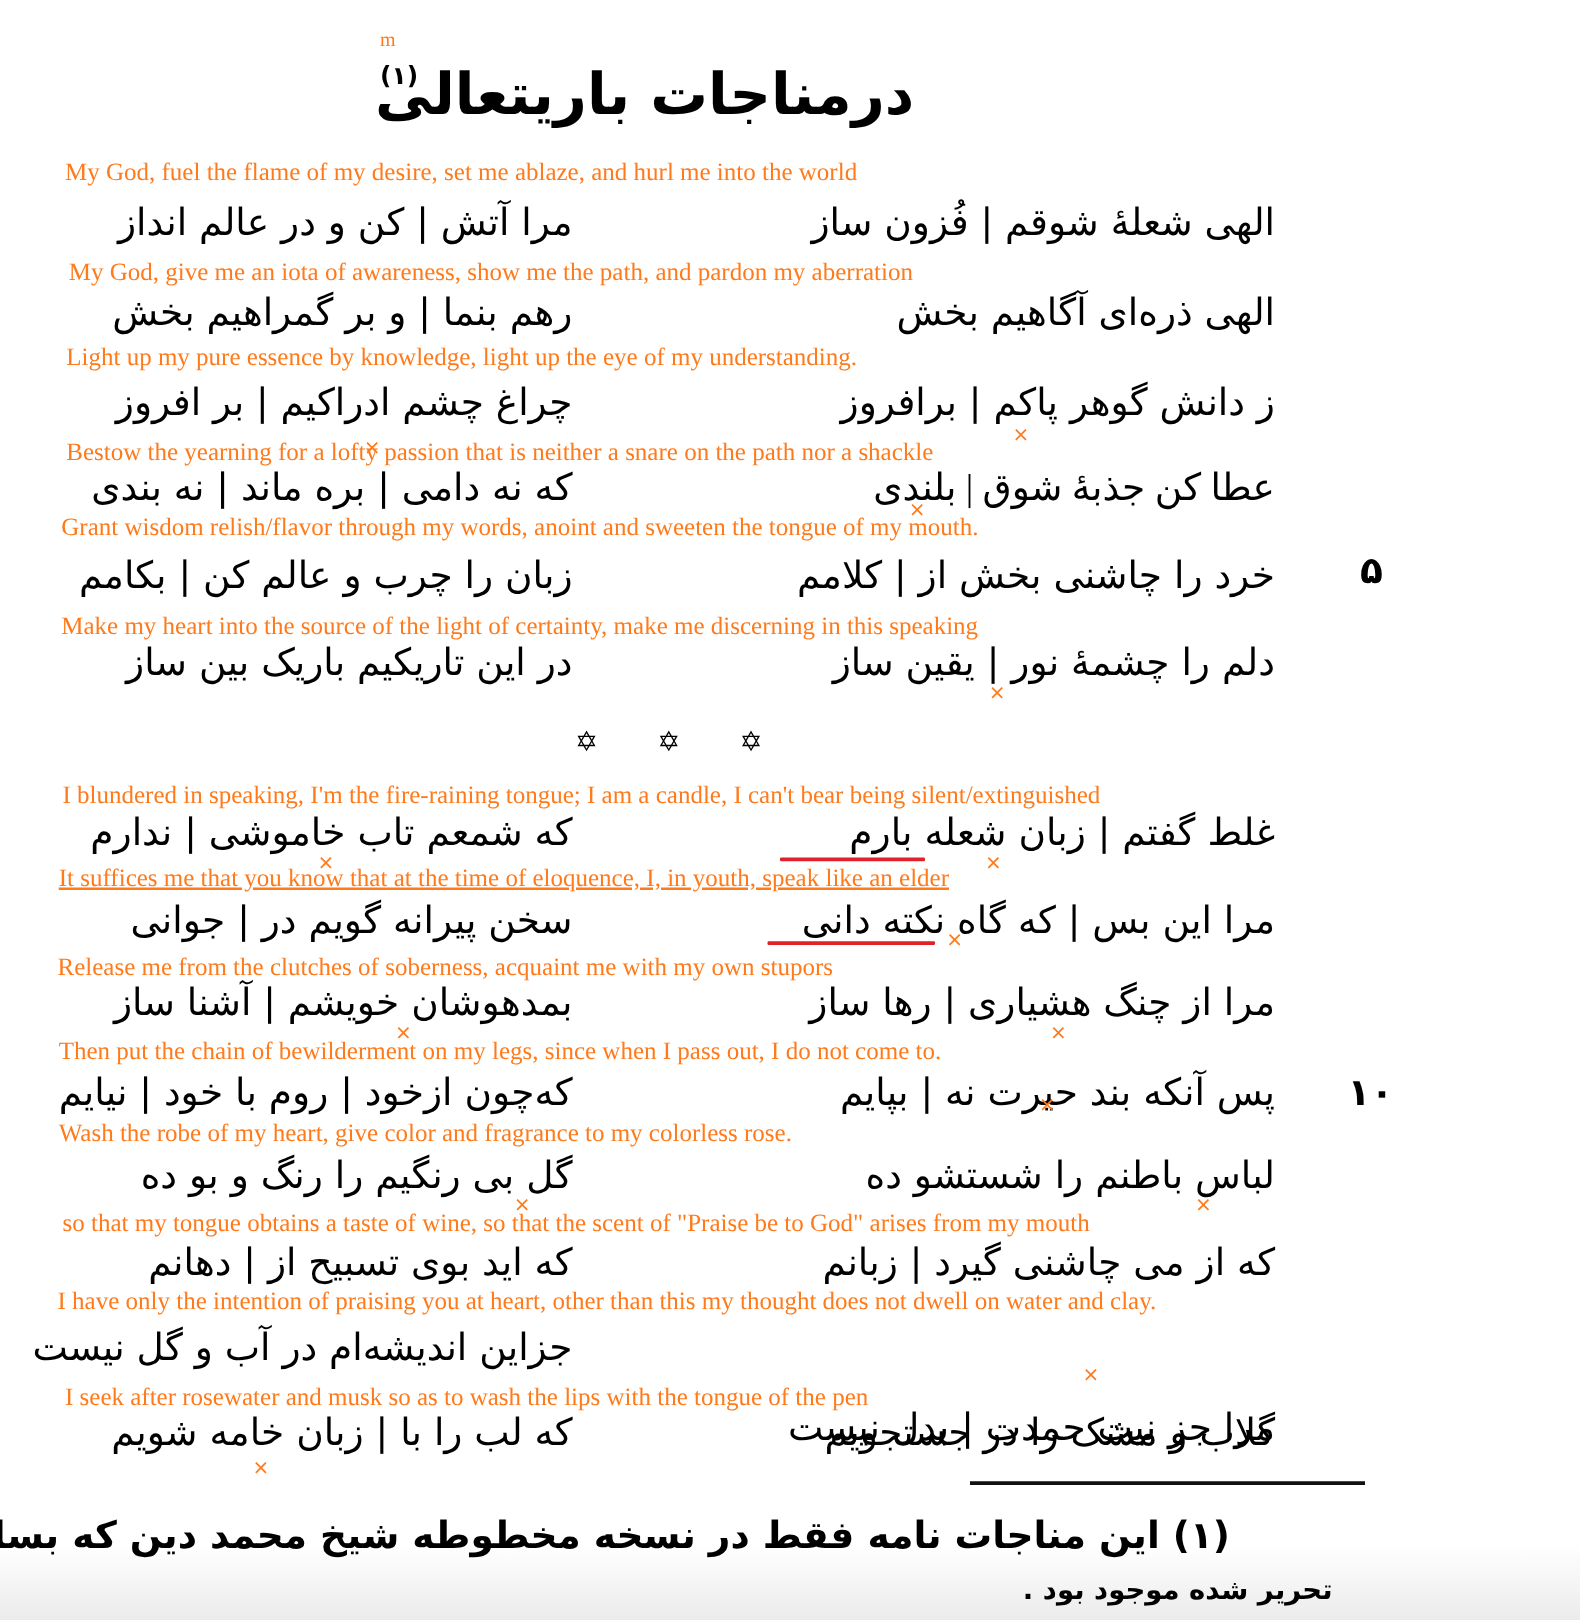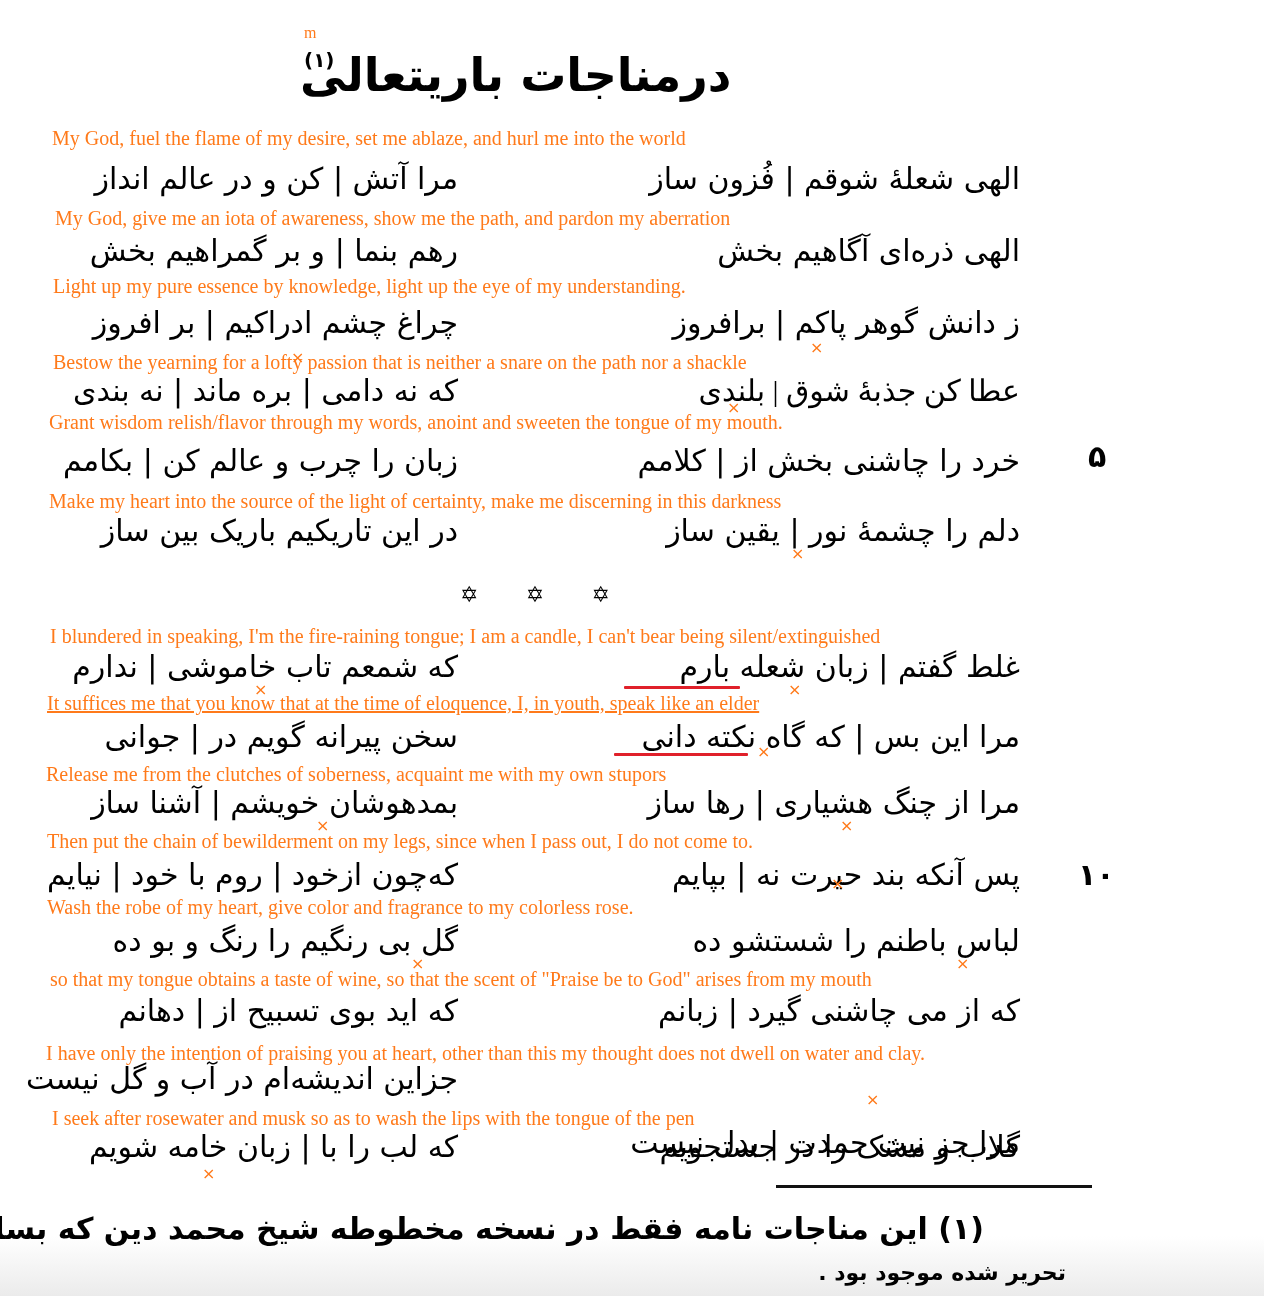--- a/index.html
+++ b/index.html
@@ -92,21 +92,21 @@
   <div class="tr" style="left:53px;top:352px;">Bestow the yearning for a lofty passion that is neither a snare on the path nor a shackle</div>
   <div class="hemi right" style="top:376px;font-family:Liberation Serif, serif;">عطا کن  جذبهٔ شوق | بلندی</div>
   <div class="hemi left" style="top:376px;">که  نه دامی | بره  ماند | نه بندی</div>
   <div class="mark-x" style="left:727px;top:400px;">×</div>
 
   <div class="tr" style="left:49px;top:412px;">Grant wisdom relish/flavor through my words, anoint and sweeten the tongue of my mouth.</div>
   <div class="hemi right" style="top:446px;">خرد  را چاشنی بخش  از | کلامم</div>
   <div class="hemi left" style="top:446px;">زبان را چرب و عالم کن | بکامم</div>
   <div class="verse-num" style="left:1088px;top:442px;">۵</div>
 
-  <div class="tr" style="left:49px;top:491px;">Make my heart into the source of the light of certainty, make me discerning in this darkness</div>
+  <div class="tr" style="left:49px;top:491px;">Make my heart into the source of the light of certainty, make me discerning in this speaking</div>
   <div class="hemi right" style="top:516px;">دلم را چشمهٔ نور  | یقین  ساز</div>
   <div class="hemi left" style="top:516px;">در این  تاریکیم باریک بین ساز</div>
   <div class="mark-x" style="left:791px;top:546px;">×</div>
 </div>
 
 <div class="stars">
   <span class="star">✡</span>
   <span class="star">✡</span>
   <span class="star">✡</span>
 </div>
@@ -141,21 +141,21 @@
   <div class="tr" style="left:47px;top:897px;">Wash the robe of my heart, give color and fragrance to my colorless rose.</div>
   <div class="hemi right" style="top:926px;">لباس  باطنم    را   شستشو  ده</div>
   <div class="hemi left" style="top:926px;">گل  بی  رنگیم را رنگ و بو ده</div>
   <div class="mark-x" style="left:411px;top:956px;">×</div>
   <div class="mark-x" style="left:956px;top:956px;">×</div>
 
   <div class="tr" style="left:50px;top:969px;">so that my tongue obtains a taste of wine, so that the scent of "Praise be to God" arises from my mouth</div>
   <div class="hemi right" style="top:996px;">که از  می چاشنی   گیرد | زبانم</div>
   <div class="hemi left" style="top:996px;">که  اید  بوی   تسبیح  از | دهانم</div>
 
-  <div class="tr" style="left:46px;top:1031px;margin-top:12px;">I have only the intention of praising you at heart, other than this my thought does not dwell on water and clay.</div>
+  <div class="tr" style="left:46px;top:1031px;">I have only the intention of praising you at heart, other than this my thought does not dwell on water and clay.</div>
   <div class="hemi right" style="top:1128px;">مرا جز  نیت حمدت | بدل نیست</div>
   <div class="hemi left" style="top:1064px;">جزاین اندیشه‌ام در آب و گل نیست</div>
   <div class="mark-x" style="left:866px;top:1092px;">×</div>
 
   <div class="tr" style="left:52px;top:1108px;">I seek after rosewater and musk so as to wash the lips with the tongue of the pen</div>
   <div class="hemi right" style="top:1132px;">گلاب و مشک را   در  جستجویم</div>
   <div class="hemi left" style="top:1132px;">که لب  را   با | زبان خامه  شویم</div>
   <div class="mark-x" style="left:202px;top:1166px;">×</div>
 </div>
 

